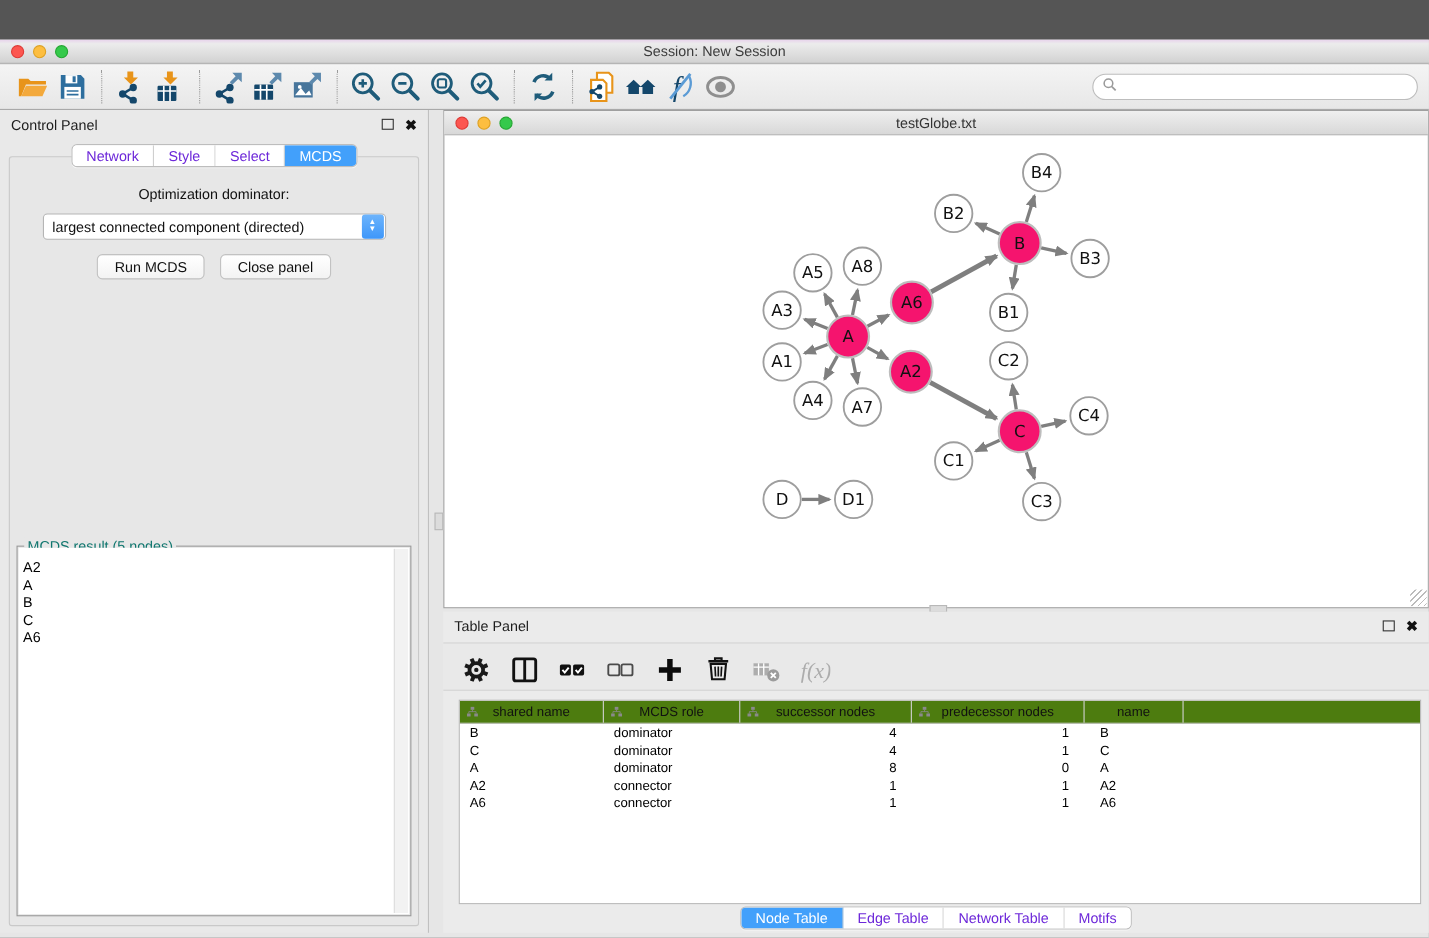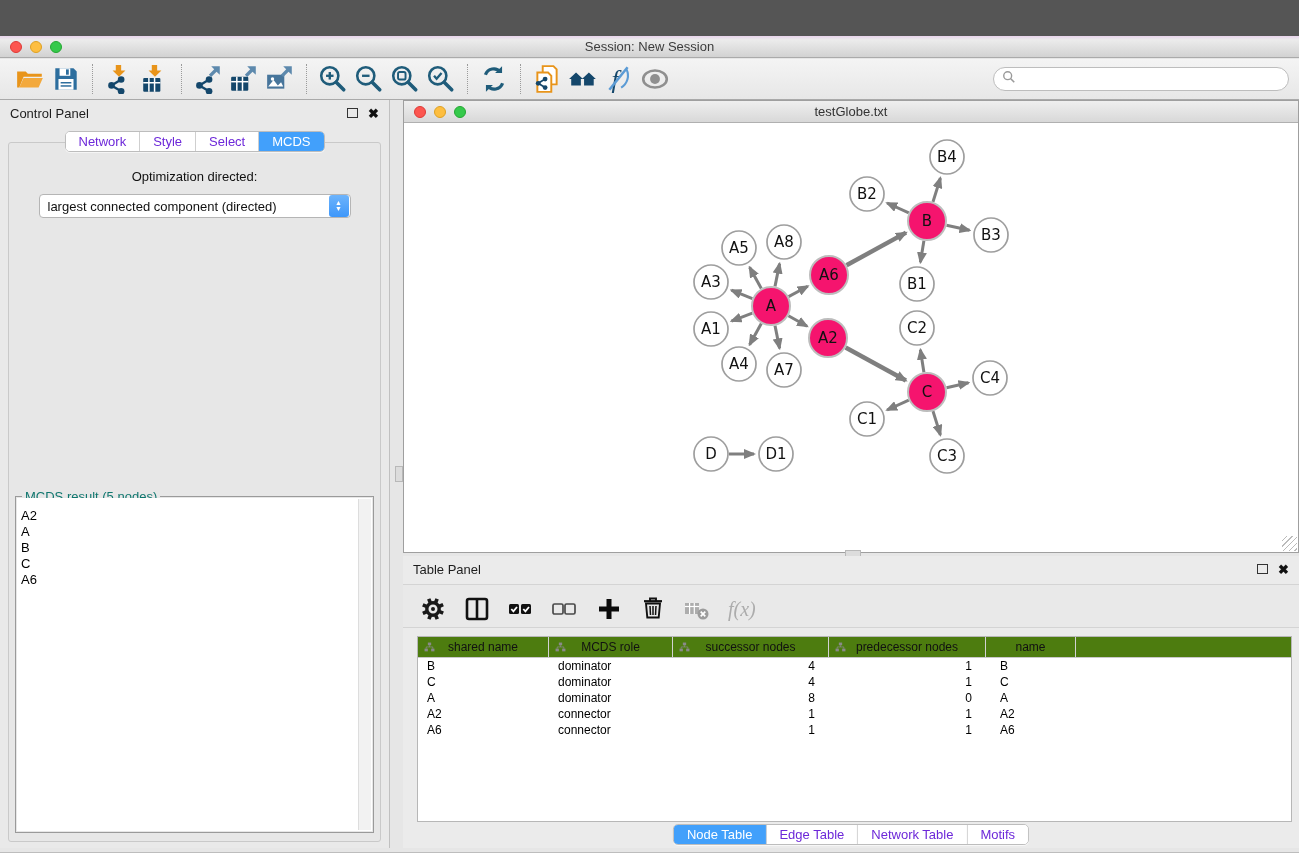--- a/index.html
+++ b/index.html
@@ -291,27 +291,31 @@
       <span class="float-btn"></span>
       <span class="close-btn">✖</span>
     </div>
     <div class="cp-tabs seg-group" id="cp-tabs">
         <div class="seg">Network</div>
         <div class="seg">Style</div>
         <div class="seg">Select</div>
         <div class="seg active">MCDS</div>
       </div>
     <div class="cp-box">
-      <div class="opt-label">Optimization directed:</div>
+      <div class="opt-label">Optimization dominator:</div>
       <div class="criterion">
         <span class="val">largest connected component (directed)</span>
         <span class="stepper">
           <span>▲</span>
             <span>▼</span>
         </span>
+      </div>
+      <div class="btn-row">
+        <button class="btn">Run MCDS</button>
+        <button class="btn">Close panel</button>
       </div>
       <div class="result-fs">
         <span class="result-legend">MCDS result (5 nodes)</span>
         <div class="result-list" id="result-list">
           <div class="result-scroll"></div>
         <div class="result-item">A2</div>
             <div class="result-item">A</div>
             <div class="result-item">B</div>
             <div class="result-item">C</div>
             <div class="result-item">A6</div>

